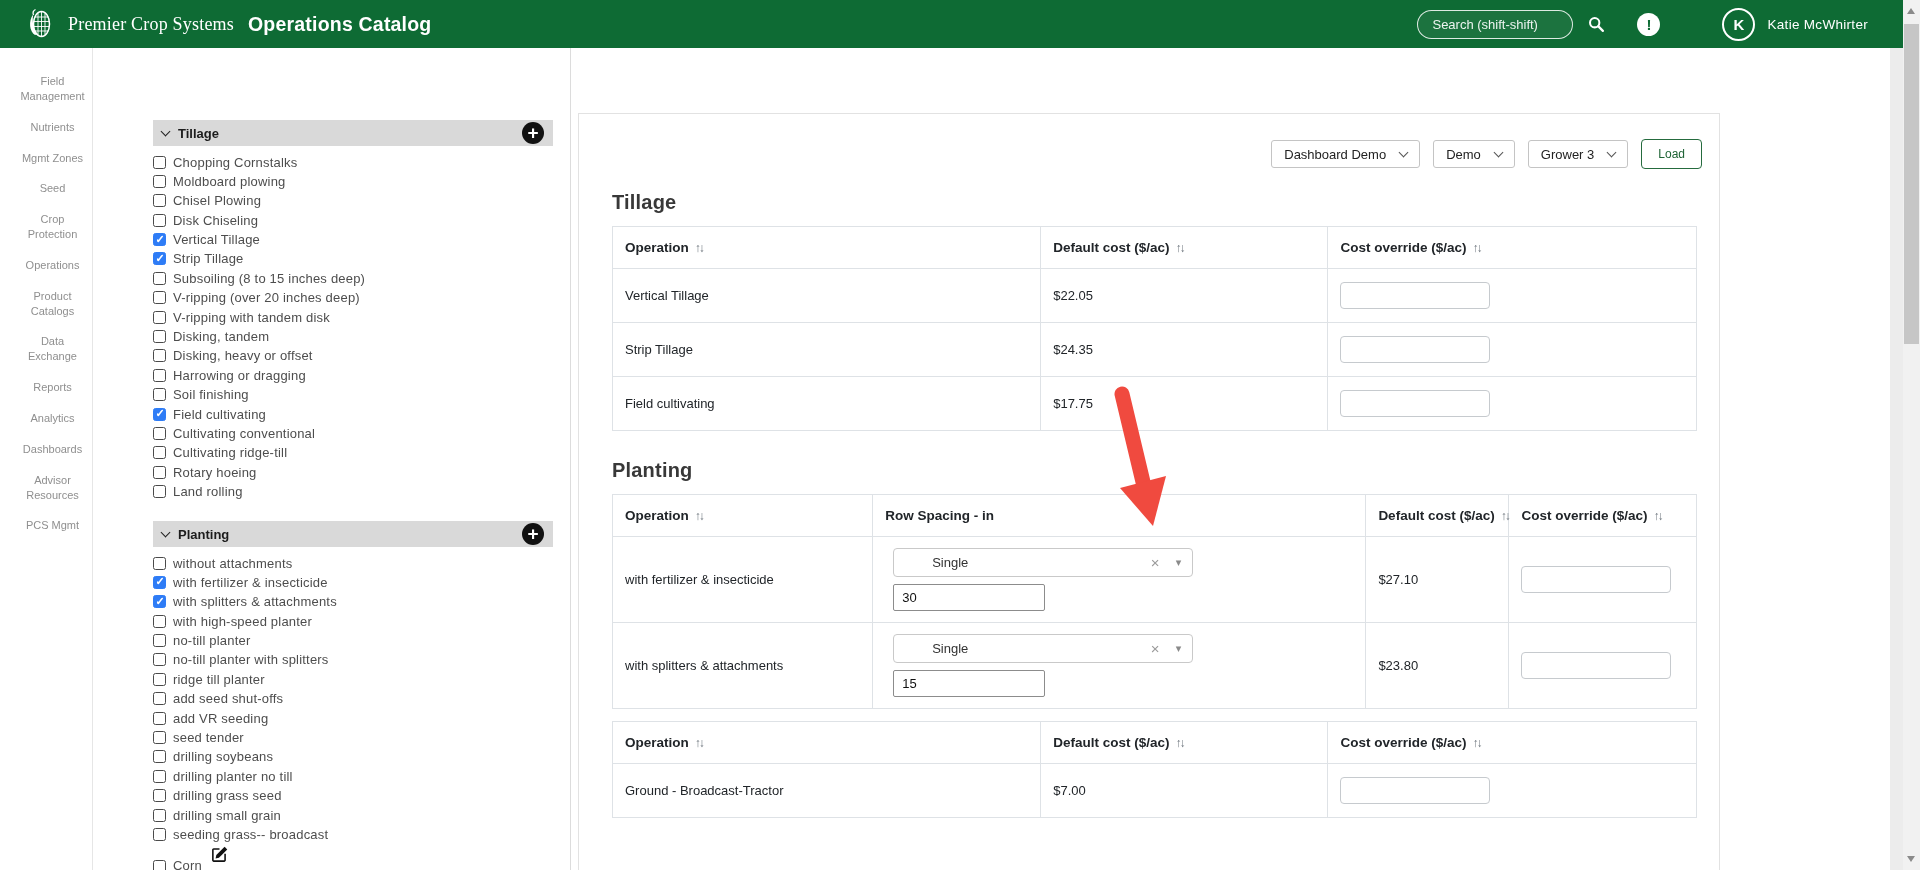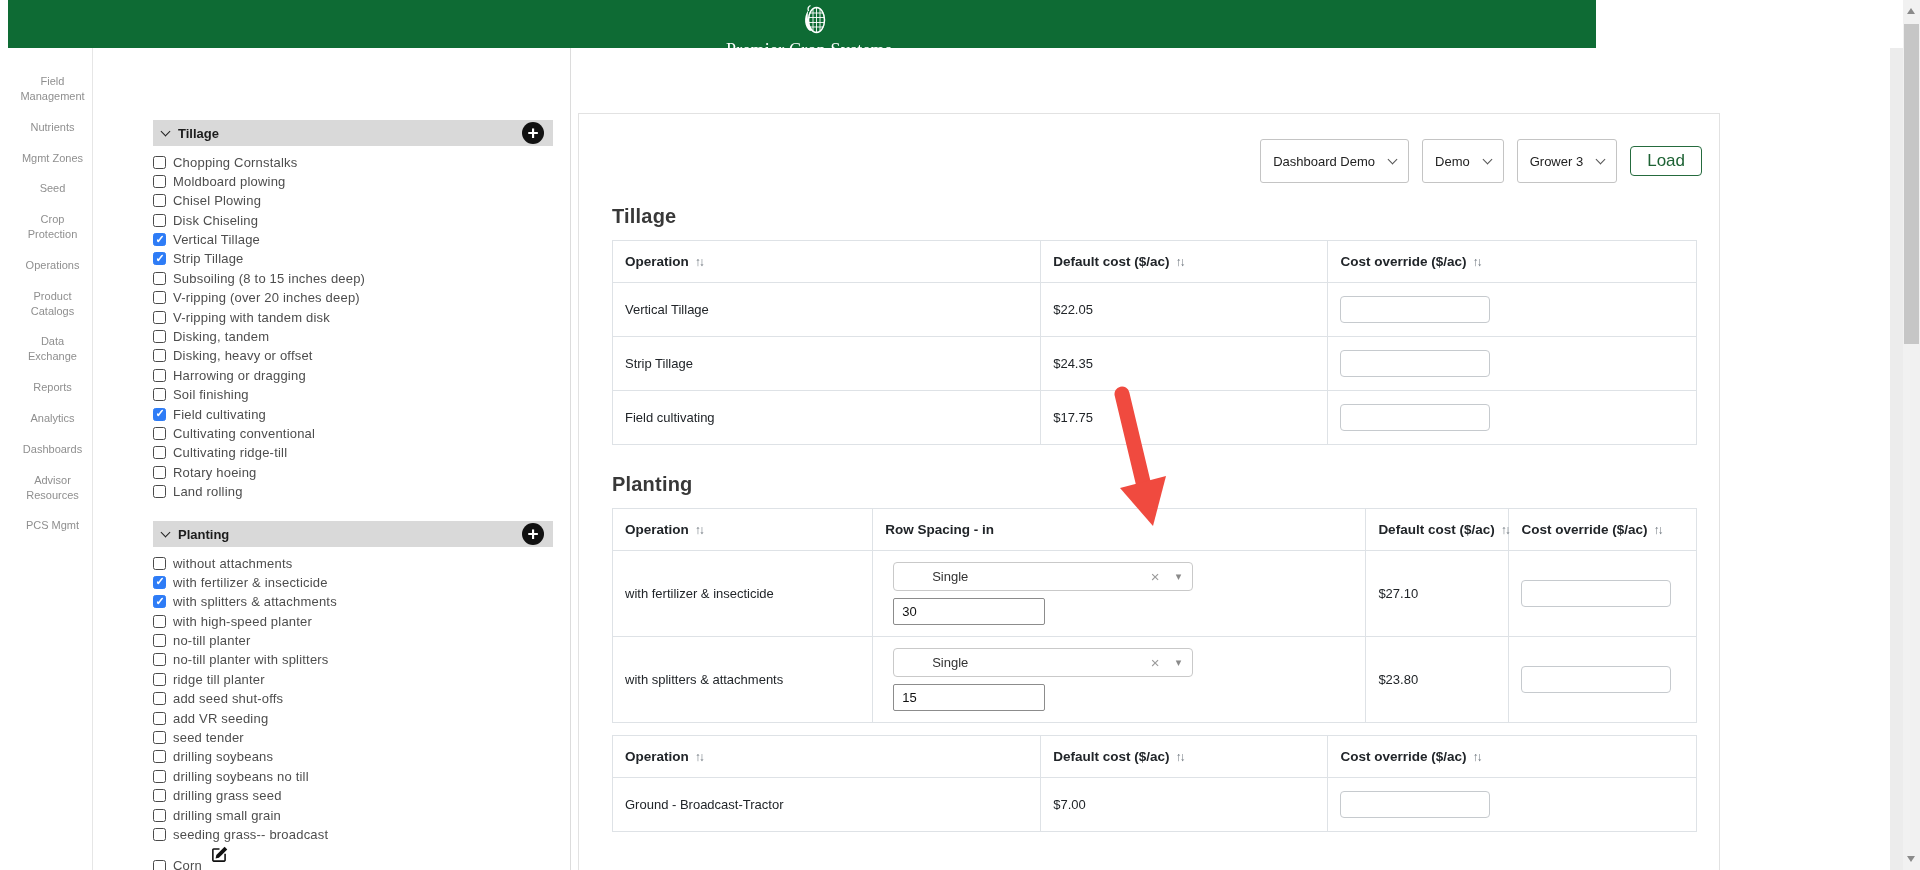--- a/index.html
+++ b/index.html
@@ -1,19 +1,19 @@
 <!DOCTYPE html>
 <html><head>
 <meta charset="utf-8">
 <style>
   * { margin:0; padding:0; box-sizing:border-box; }
   html,body { width:1920px; height:870px; overflow:hidden; font-family:"Liberation Sans", sans-serif; background:#fff; }
 
   
-  .topbar { position:absolute; left:8px; top:0; height:48px; width:1588px; background:#0e6b34; display:flex; align-items:center; z-index:5;flex-direction:column; }
+  .topbar { position:absolute; left:0; top:0; height:48px; width:1903px; background:#0e6b34; display:flex; align-items:center; z-index:5; }
   .logo { margin-left:24px; width:30px; height:40px; display:flex; align-items:center; }
   .brand { margin-left:14px; color:#fff; font-family:"Liberation Serif", serif; font-size:18px; letter-spacing:.2px; }
   .page-title { margin-left:14px; color:#fff; font-size:19.5px; font-weight:700; letter-spacing:.2px; }
   .topbar-right { margin-left:auto; display:flex; align-items:center; padding-right:35px; }
   .search-pill { width:156px; height:29px; border:1px solid rgba(255,255,255,.85); border-radius:15px; background:rgba(255,255,255,.06);
                  color:rgba(255,255,255,.92); font-size:13px; padding:0 14px; display:flex; align-items:center; }
   .search-btn { margin-left:12px; width:22px; height:22px; display:flex; align-items:center; justify-content:center; }
   .alert-circle { margin-left:30px; width:23px; height:23px; border-radius:50%; background:#fff; color:#0e6b34; font-weight:700; font-size:15px;
                   display:flex; align-items:center; justify-content:center; }
   .avatar { margin-left:62px; width:33px; height:33px; border:2px solid #fff; border-radius:50%; color:#fff; font-size:15px; font-weight:600;
@@ -40,23 +40,23 @@
   .group-gap { height:18px; }
   .corn-row { margin-top:14px; display:flex; align-items:flex-end; }
   .edit-icon { margin-left:9px; margin-bottom:6px; }
 
   
   .content { flex:1; height:100%; border-left:1px solid #dcdcdc; position:relative; overflow:hidden; background:#fff; }
   .gutter { width:26px; height:100%; background:#ececec; flex-shrink:0; }
   .card { position:absolute; left:7px; top:65px; width:1142px; height:1200px; border:1px solid #e2e2e2; background:#fff; }
 
   .toolbar { display:flex; justify-content:flex-end; align-items:center; margin-top:25px; padding-right:17px; gap:13px; }
-  .tb-select { height:44px; border:1px solid #c4c4c4; border-radius:3px; display:flex; align-items:center; padding:0 12px; font-size:13px; color:#222; cursor:pointer;text-align:center; }
+  .tb-select { height:28px; border:1px solid #c4c4c4; border-radius:3px; display:flex; align-items:center; padding:0 12px; font-size:13px; color:#222; cursor:pointer;text-align:center; }
   .tb-select .chev { width:7px; height:7px; border-right:1.6px solid #555; border-bottom:1.6px solid #555; transform:rotate(45deg); margin:-3px 0 0 14px; }
-  .load-btn { height:30px; padding:0 16px; background:#fff; border:1px solid #256b3e; border-radius:4px; color:#1d6234; font-size:17px; cursor:pointer; }
+  .load-btn { height:30px; padding:0 16px; background:#fff; border:1px solid #256b3e; border-radius:4px; color:#1d6234; font-size:12px; cursor:pointer; }
 
   .sections { padding:0 22px 0 33px; }
   .section-title { font-size:20px; font-weight:600; color:#383838; letter-spacing:.2px; }
   .t-tillage .section-title { margin-top:22px; }
   .t-planting .section-title { margin-top:28px; }
   .t-spraying .section-title { margin-top:40px; }
 
   table.op-table { width:100%; border-collapse:collapse; table-layout:fixed; margin-top:12px; }
   .op-table th, .op-table td { border:1px solid #dee2e6; text-align:left; vertical-align:middle; padding:11px 12px; }
   .op-table th { font-size:13.5px; font-weight:600; color:#212529; height:42px; white-space:nowrap; }
@@ -91,20 +91,32 @@
       <ellipse cx="17.5" cy="20" rx="8" ry="12.5" fill="none" stroke="#ffffff" stroke-width="1.5"></ellipse>
       <path d="M14 8.6 V31.4 M21 8.6 V31.4 M17.5 7.5 V32.5" stroke="#ffffff" stroke-width="0.9" fill="none"></path>
       <path d="M10.3 13 H24.7 M9.6 17.5 H25.4 M9.6 22.5 H25.4 M10.3 27 H24.7" stroke="#ffffff" stroke-width="0.9" fill="none"></path>
       <path d="M11 31 C5.5 27.5 4.2 17 9.2 10.5 C7.8 18.5 9.8 25.5 13.6 30.2 Z" fill="#ffffff"></path>
       <path d="M9.5 11 C8.5 8.5 9.5 6.5 11.5 5.5" stroke="#ffffff" stroke-width="1.3" fill="none"></path>
     </svg>
   </div>
   <div class="brand">Premier Crop Systems</div>
   <div class="page-title">Operations Catalog</div>
 
+  <div class="topbar-right">
+    <div class="search-pill">Search (shift-shift)</div>
+    <div class="search-btn">
+      <svg width="17" height="17" viewBox="0 0 16 16">
+        <circle cx="6.3" cy="6.3" r="4.4" fill="none" stroke="#ffffff" stroke-width="1.9"></circle>
+        <line x1="9.8" y1="9.8" x2="14" y2="14" stroke="#ffffff" stroke-width="2.1" stroke-linecap="round"></line>
+      </svg>
+    </div>
+    <div class="alert-circle">!</div>
+    <div class="avatar">K</div>
+    <div class="user-name">Katie McWhirter</div>
+  </div>
 </div>
 
 <div class="app-body">
 
   <div class="nav-rail" id="nav-rail">
       <div class="nav-item">Field Management</div>
       <div class="nav-item">Nutrients</div>
       <div class="nav-item">Mgmt Zones</div>
       <div class="nav-item">Seed</div>
       <div class="nav-item">Crop Protection</div>
@@ -241,21 +253,21 @@
       <div class="cb-row">
         <span class="cb-box"></span>
         <span class="cb-label">seed tender</span>
       </div>
       <div class="cb-row">
         <span class="cb-box"></span>
         <span class="cb-label">drilling soybeans</span>
       </div>
       <div class="cb-row">
         <span class="cb-box"></span>
-        <span class="cb-label">drilling soybeans no till</span>
+        <span class="cb-label">drilling planter no till</span>
       </div>
       <div class="cb-row">
         <span class="cb-box"></span>
         <span class="cb-label">drilling grass seed</span>
       </div>
       <div class="cb-row">
         <span class="cb-box"></span>
         <span class="cb-label">drilling small grain</span>
       </div>
       <div class="cb-row">

